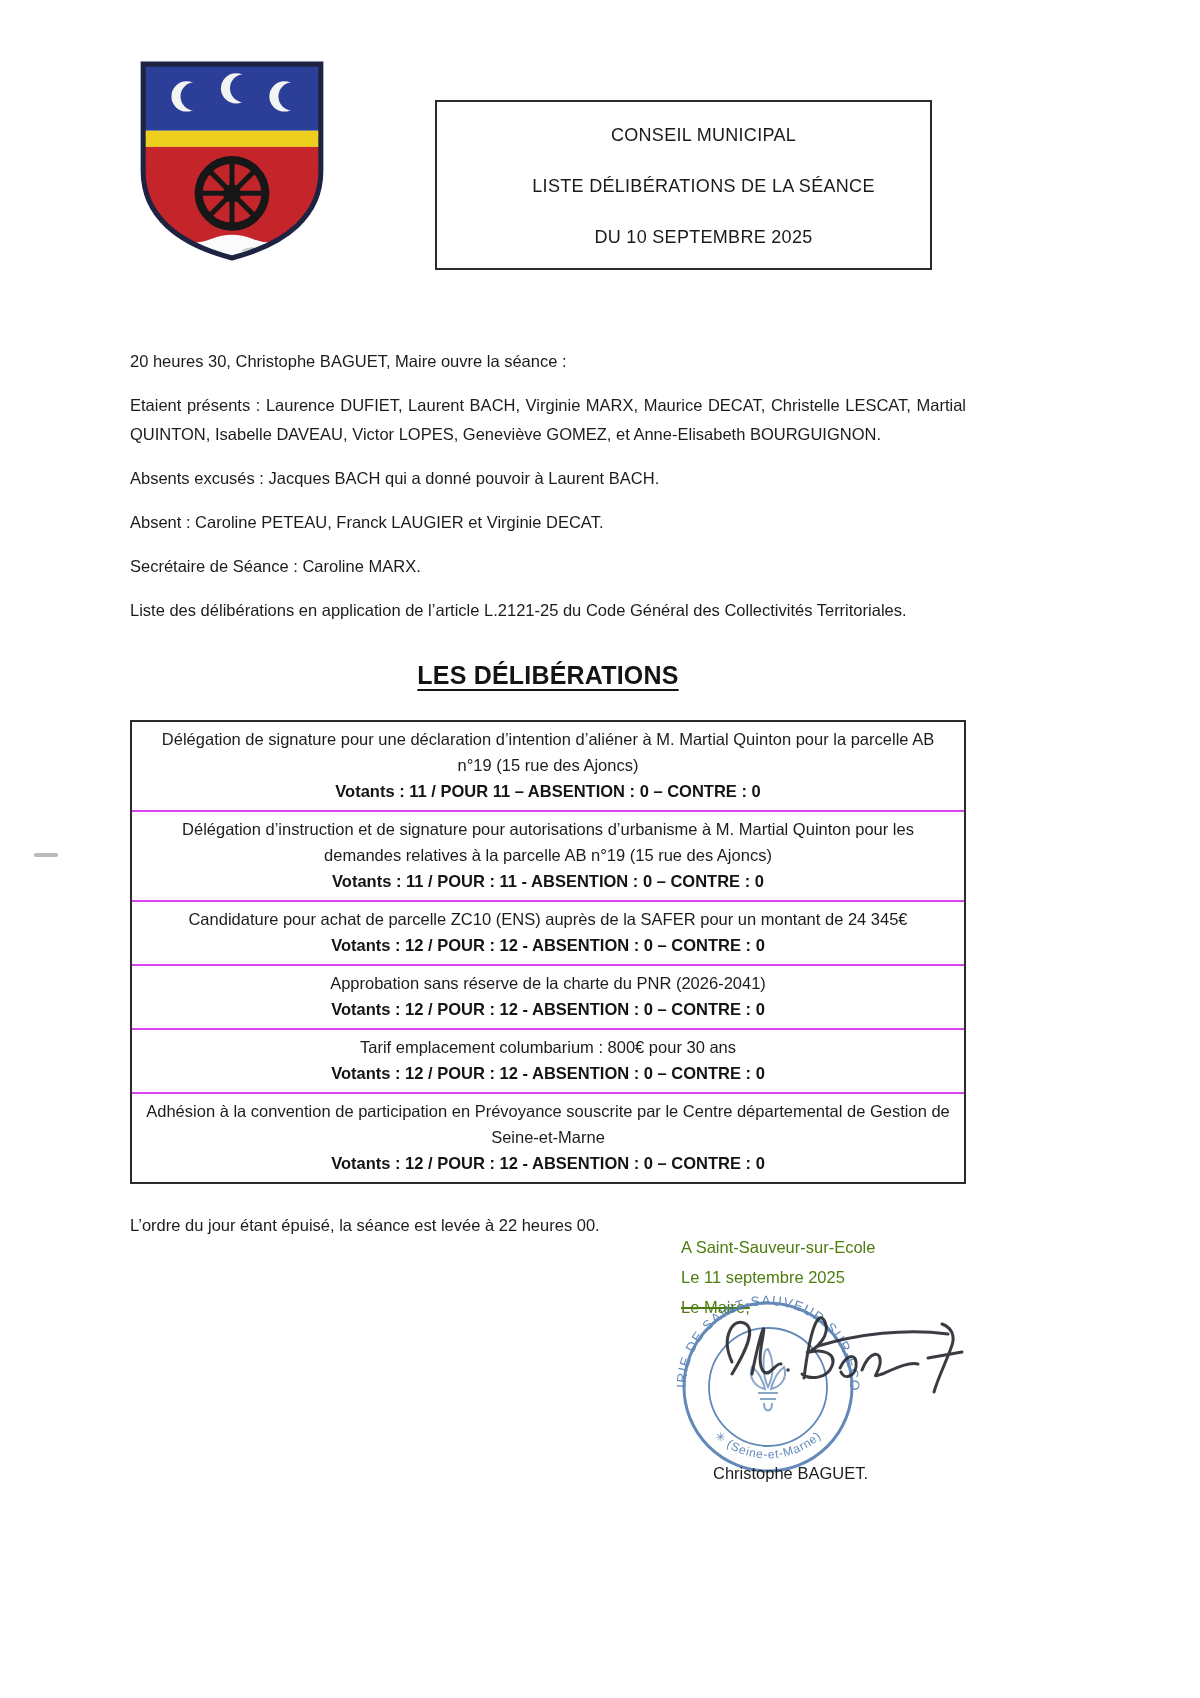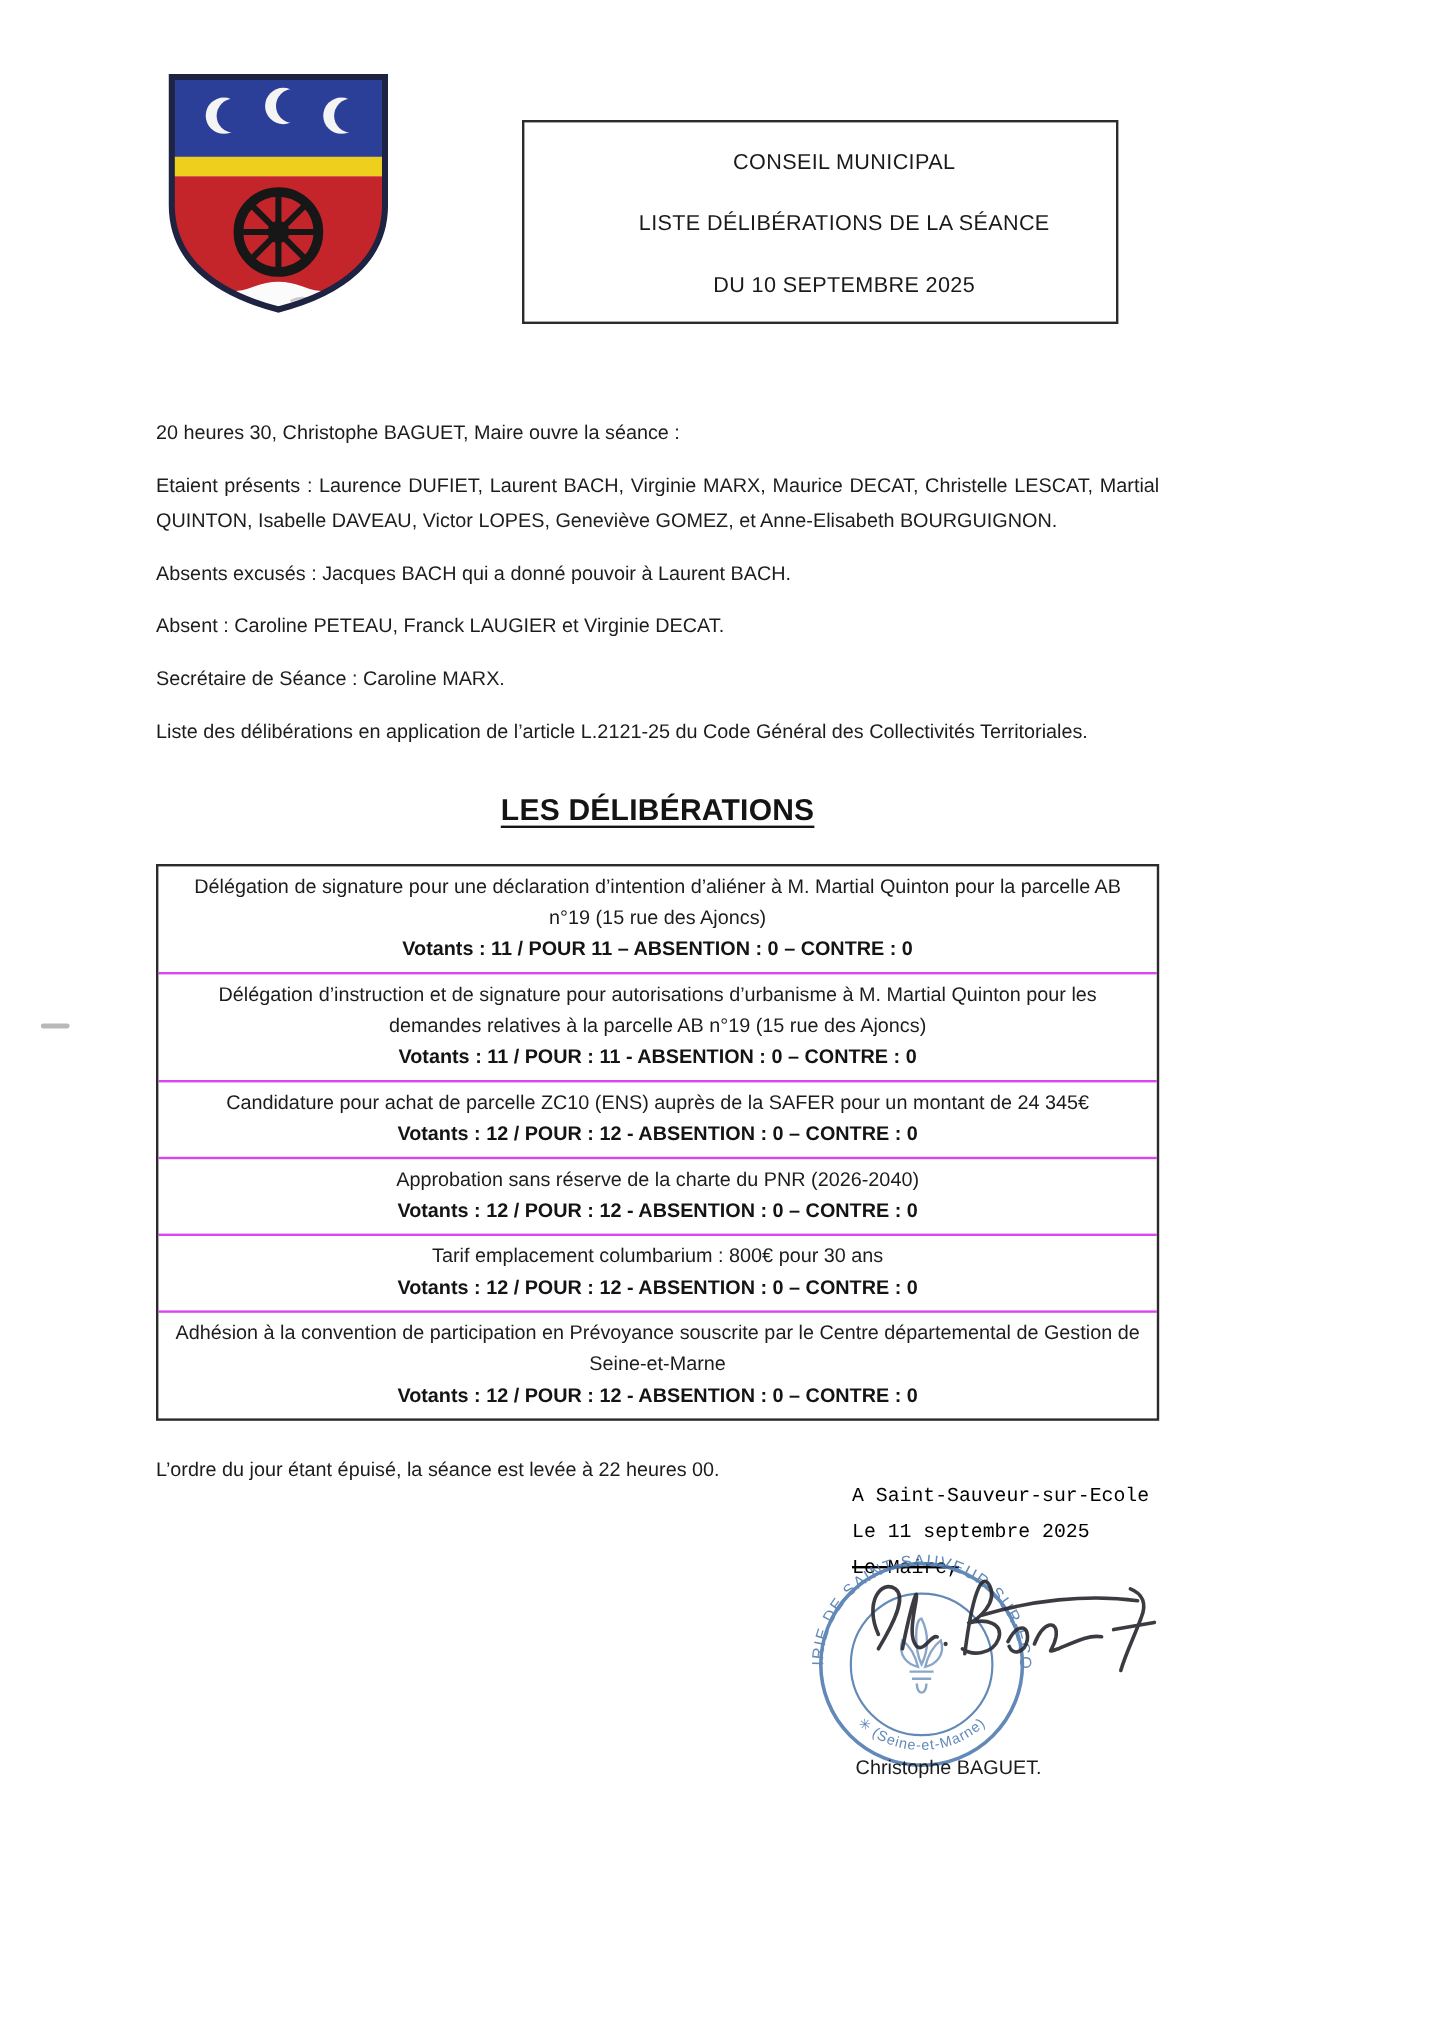--- a/index.html
+++ b/index.html
@@ -62,22 +62,22 @@
     padding:4px 14px 6px 14px;
   }
   .delib-row:first-child { border-top:none;border-radius:29px; }
   .delib-title { font-size:16.5px; line-height:26px; color:#1c1c1c; }
   .delib-votes { font-size:16.5px; line-height:26px; font-weight:bold; color:#141414; }
 
   .closing { margin-top:27px; font-size:16.5px; line-height:29px; }
 
   
   .signoff {
-    position:absolute; left:710px; top:1232px;
-    font-size:16.5px; line-height:30px; color:#000000;font-family:Liberation Mono, monospace;
+    position:absolute; left:681px; top:1232px;
+    font-size:16.5px; line-height:30px; color:#4d7c0f;
   }
   .role-line {
     display:inline-block;
     text-decoration:line-through;
     text-decoration-thickness:1.5px;
   }
 
   .stamp-svg { position:absolute; left:668px; top:1287px; width:200px; height:200px; opacity:0.88; }
   .signature-svg { position:absolute; left:700px; top:1290px; width:270px; height:150px; }
   .mayor-name {
@@ -157,21 +157,21 @@
       </div>
       <div class="delib-row">
         <div class="delib-title">Délégation d’instruction et de signature pour autorisations d’urbanisme à M. Martial Quinton pour les demandes relatives à la parcelle AB n°19 (15 rue des Ajoncs)</div>
         <div class="delib-votes">Votants : 11 / POUR : 11 - ABSENTION : 0 – CONTRE :  0</div>
       </div>
       <div class="delib-row">
         <div class="delib-title">Candidature pour achat de parcelle ZC10 (ENS) auprès de la SAFER pour un montant de 24 345€</div>
         <div class="delib-votes">Votants : 12 / POUR : 12 - ABSENTION : 0 – CONTRE :  0</div>
       </div>
       <div class="delib-row">
-        <div class="delib-title">Approbation sans réserve de la charte du PNR (2026-2040)</div>
+        <div class="delib-title">Approbation sans réserve de la charte du PNR (2026-2041)</div>
         <div class="delib-votes">Votants : 12 / POUR : 12 - ABSENTION : 0 – CONTRE :  0</div>
       </div>
       <div class="delib-row">
         <div class="delib-title">Tarif emplacement columbarium : 800€ pour 30 ans</div>
         <div class="delib-votes">Votants : 12 / POUR : 12 - ABSENTION : 0 – CONTRE :  0</div>
       </div>
       <div class="delib-row">
         <div class="delib-title">Adhésion à la convention de participation en Prévoyance souscrite par le Centre départemental de Gestion de Seine-et-Marne</div>
         <div class="delib-votes">Votants : 12 / POUR : 12 - ABSENTION : 0 – CONTRE :  0</div>
       </div>

